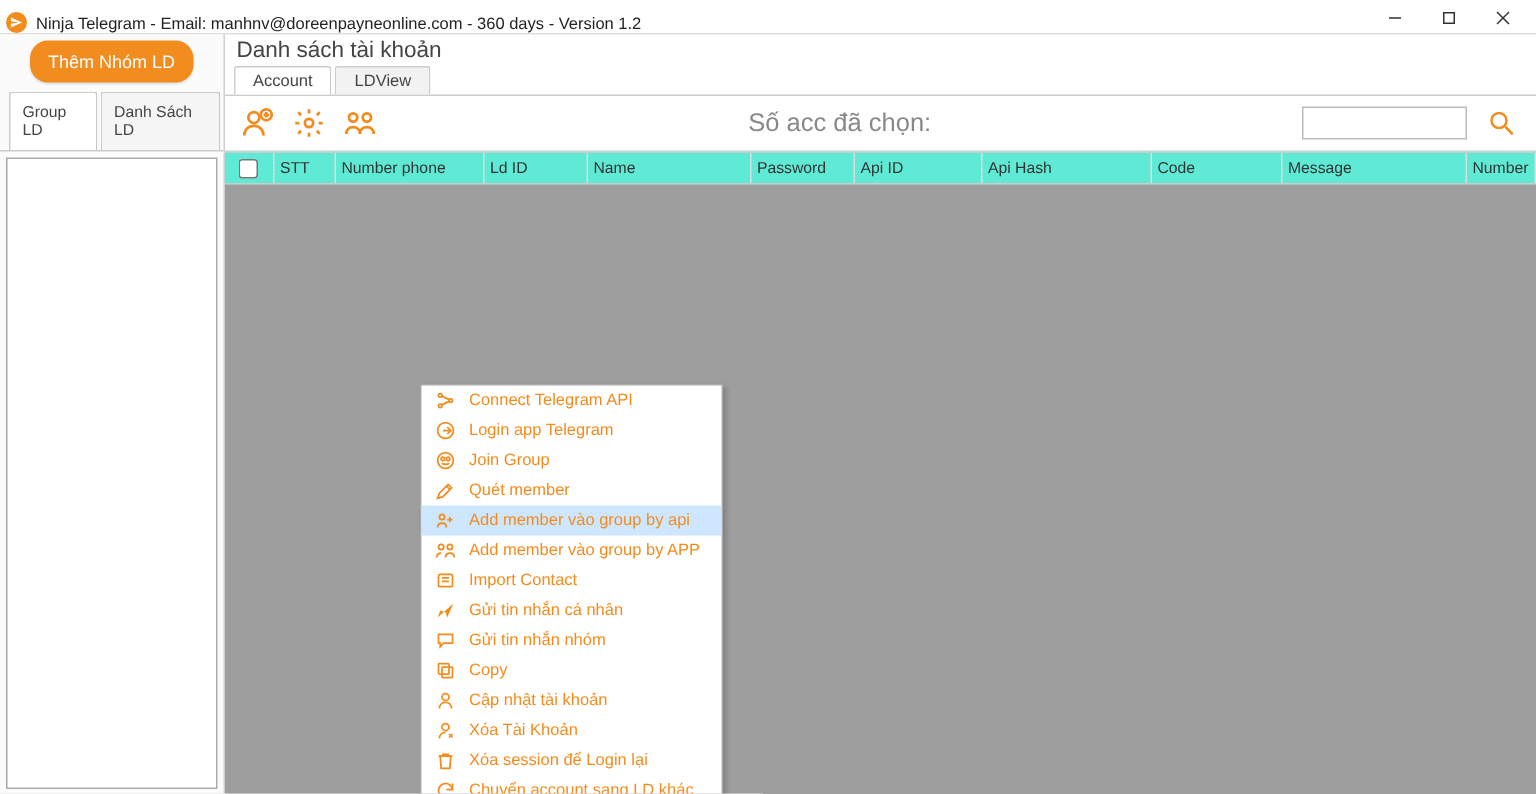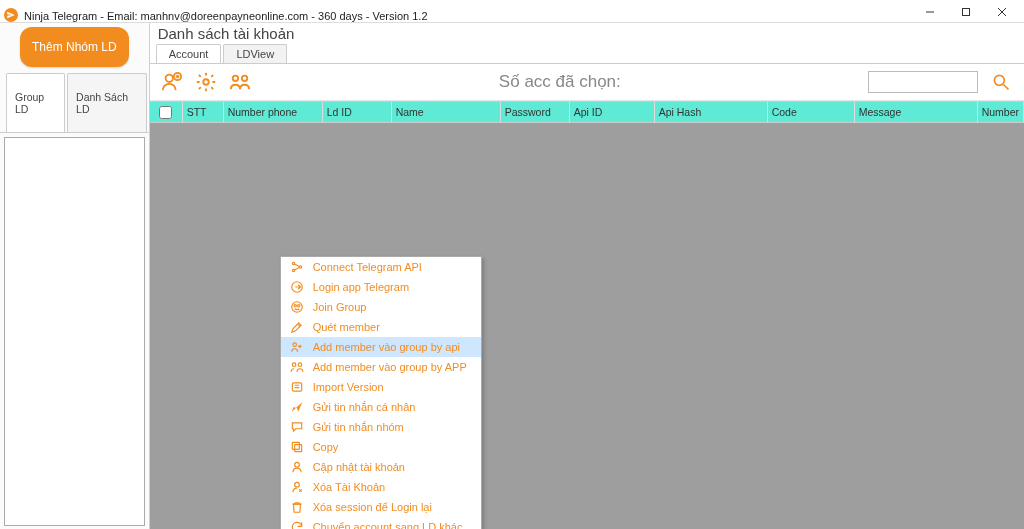--- a/index.html
+++ b/index.html
@@ -4,23 +4,23 @@
 <style>
 html,body{margin:0;padding:0;font-family:"Segoe UI",Tahoma,sans-serif;font-size:11px;background:#fff;color:#333}
 body{width:1024px;height:529px;overflow:hidden}
 .titlebar{height:22px;display:flex;align-items:flex-end;padding:0 4px;border-bottom:1px solid #ddd}
 .titlebar .icon{width:14px;height:14px;background:#f28c1e;border-radius:50%;display:inline-flex;align-items:center;justify-content:center;margin-right:6px}
 .titlebar .icon svg{width:10px;height:10px;fill:#fff}
 .titlebar-title{flex:1;color:#222}
 .win-btn{width:36px;height:20px;display:flex;align-items:center;justify-content:center;font-size:10px;color:#333;cursor:pointer}
 .app{display:flex;height:507px}
 .sidebar{width:190px;border-right:1px solid #d0d0d0;display:flex;flex-direction:column;background:#fbfbfb}
-.btn-primary{margin:4px 20px 6px 20px;height:40px;border-radius:12px;background:#f28c1e;color:#fff;font-size:12px;display:flex;align-items:center;justify-content:center;cursor:pointer;box-shadow:0 1px 2px rgba(0,0,0,.15)}
+.btn-primary{margin:4px 20px 6px 20px;height:28px;border-radius:12px;background:#f28c1e;color:#fff;font-size:12px;display:flex;align-items:center;justify-content:center;cursor:pointer;box-shadow:0 1px 2px rgba(0,0,0,.15)}
 .side-tabs{display:flex;border-bottom:1px solid #ccc;padding-left:6px;gap:0}
-.side-tab{padding:17px 8px;border:1px solid #ccc;border-bottom:none;margin-right:2px;background:#f5f5f5;color:#444;cursor:pointer;border-top-left-radius:2px;border-top-right-radius:2px;font-size:10.5px}
+.side-tab{padding:7px 8px;border:1px solid #ccc;border-bottom:none;margin-right:2px;background:#f5f5f5;color:#444;cursor:pointer;border-top-left-radius:2px;border-top-right-radius:2px;font-size:10.5px}
 .side-tab.active{background:#fff}
 .side-pane{flex:1;margin:4px;border:1px solid #aaa;background:#fff}
 .main{flex:1;display:flex;flex-direction:column}
 .main-top-title{padding:2px 8px;color:#444;font-size:15px}
 .main-tabs{display:flex;border-bottom:1px solid #ccc;padding-left:6px}
 .main-tab{padding:3px 12px;border:1px solid #ccc;border-bottom:none;margin-right:2px;background:#f2f2f2;color:#444;cursor:pointer;border-top-left-radius:2px;border-top-right-radius:2px;font-size:11px}
 .main-tab.active{background:#fff}
 .toolbar{display:flex;align-items:center;padding:6px 10px;gap:10px;border-bottom:1px solid #e5e5e5}
 .toolbar-icon{width:24px;height:24px;display:flex;align-items:center;justify-content:center;cursor:pointer}
 .toolbar-icon svg{width:22px;height:22px;fill:none;stroke:#f28c1e;stroke-width:2}
@@ -205,21 +205,21 @@
             </span>
             <span>Add member vào group by APP</span>
           </div>
           <div class="cm-item">
             <span class="mi">
               <svg viewBox="0 0 24 24">
                 <rect x="4" y="5" width="16" height="14" rx="2"></rect>
                 <path d="M8 9h8M8 13h8"></path>
               </svg>
             </span>
-            <span>Import Version</span>
+            <span>Import Contact</span>
           </div>
           <div class="cm-item">
             <span class="mi">
               <svg viewBox="0 0 24 24">
                 <path d="M3 20L21 4 14 20l-2-6-6-2z" fill="#f28c1e" stroke="none"></path>
               </svg>
             </span>
             <span>Gửi tin nhắn cá nhân</span>
           </div>
           <div class="cm-item">

